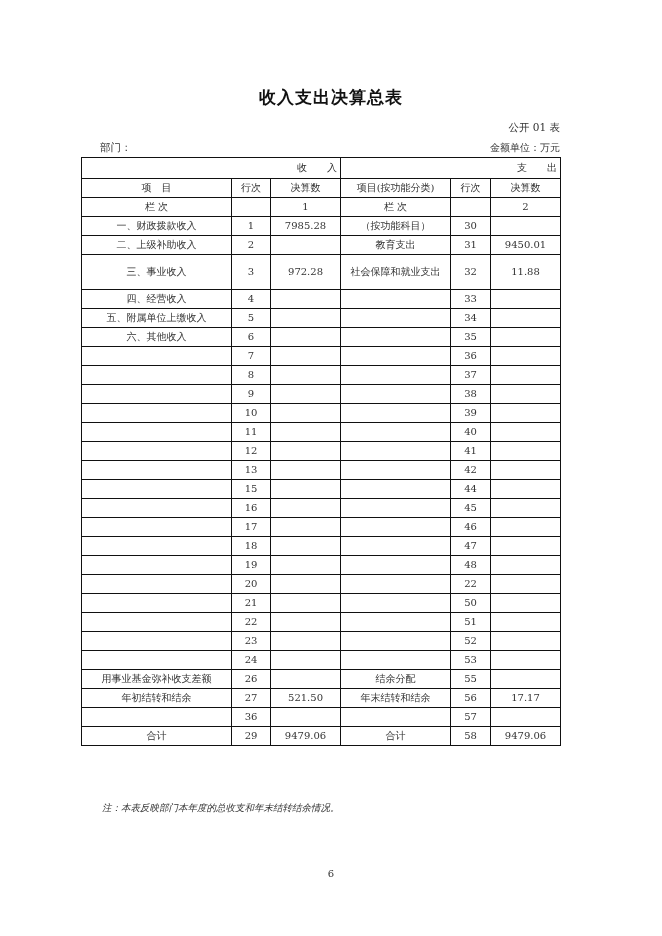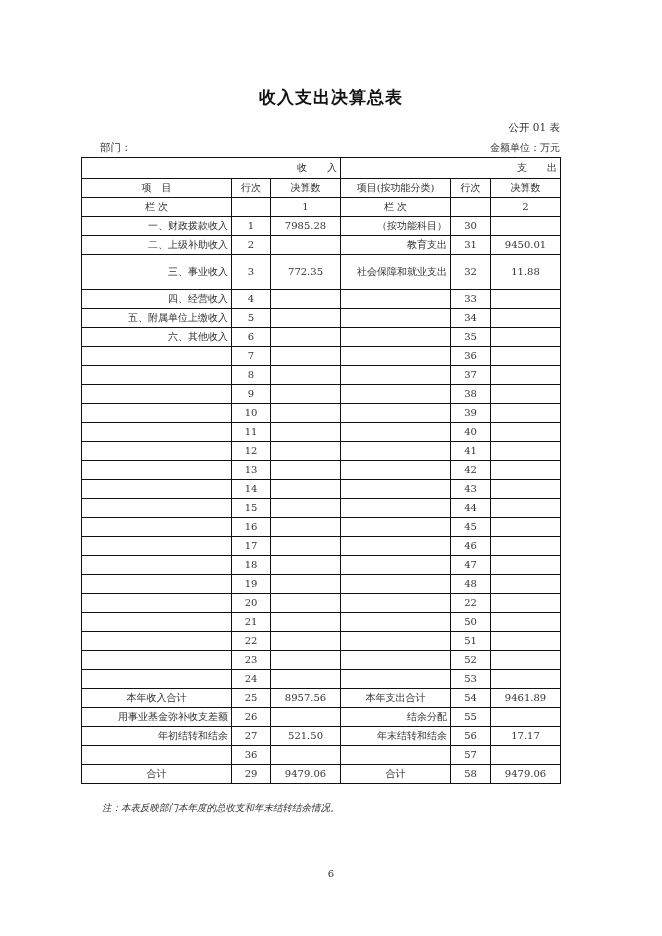--- a/index.html
+++ b/index.html
@@ -9,21 +9,21 @@
            font-size: 17px; font-weight: bold; letter-spacing: 1px; color: #111; }
   .form-no { position: absolute; top: 121px; right: 102px; font-size: 10.5px; color: #333; }
   .dept { position: absolute; top: 141px; left: 100px; font-size: 10.5px; color: #333; }
   .unit { position: absolute; top: 141px; right: 102px; font-size: 10px; color: #333; }
   table.main { position: absolute; top: 157px; left: 81px; border-collapse: collapse;
                table-layout: fixed; width: 479px; font-size: 10px; }
   table.main td { border: 1px solid #111; padding: 0 3px; height: 18px; line-height: 12px;
                   overflow: hidden; white-space: nowrap; color: #333; }
   td.c { text-align: center; }
   td.r { text-align: center; }
-  td.l { text-align: right; margin-top: 14px; }
+  td.l { text-align: center; margin-top: 14px; }
   td.wrap { white-space: normal; line-height: 14px; }
   tr.hdr1 td { height: 20px; text-align: right; }
   tr.tall td { height: 34px; }
   .note { position: absolute; top: 802px; left: 102px; font-size: 9.5px; color: #333; font-style: italic; }
   .page-no { position: absolute; top: 868px; left: 0; width: 662px; text-align: center;
              font-size: 10px; color: #333; }
 </style>
 </head>
 <body>
 
@@ -74,21 +74,21 @@
         <td class="l">二、上级补助收入</td>
         <td class="c">2</td>
         <td class="r"></td>
         <td class="l">教育支出</td>
         <td class="c">31</td>
         <td class="r">9450.01</td>
       </tr>
       <tr class="tall">
         <td class="l">三、事业收入</td>
         <td class="c">3</td>
-        <td class="r">772.35</td>
+        <td class="r">972.28</td>
         <td class="l wrap">社会保障和就业支出</td>
         <td class="c">32</td>
         <td class="r">11.88</td>
       </tr>
       <tr>
         <td class="l">四、经营收入</td>
         <td class="c">4</td>
         <td class="r"></td>
         <td class="l"></td>
         <td class="c">33</td>
@@ -161,28 +161,20 @@
       <tr>
         <td class="l"></td>
         <td class="c">13</td>
         <td class="r"></td>
         <td class="l"></td>
         <td class="c">42</td>
         <td class="r"></td>
       </tr>
       <tr>
         <td class="l"></td>
-        <td class="c">14</td>
-        <td class="r"></td>
-        <td class="l"></td>
-        <td class="c">43</td>
-        <td class="r"></td>
-      </tr>
-      <tr>
-        <td class="l"></td>
         <td class="c">15</td>
         <td class="r"></td>
         <td class="l"></td>
         <td class="c">44</td>
         <td class="r"></td>
       </tr>
       <tr>
         <td class="l"></td>
         <td class="c">16</td>
         <td class="r"></td>
@@ -246,28 +238,20 @@
         <td class="c">52</td>
         <td class="r"></td>
       </tr>
       <tr>
         <td class="l"></td>
         <td class="c">24</td>
         <td class="r"></td>
         <td class="l"></td>
         <td class="c">53</td>
         <td class="r"></td>
-      </tr>
-      <tr>
-        <td class="c">本年收入合计</td>
-        <td class="c">25</td>
-        <td class="r">8957.56</td>
-        <td class="c">本年支出合计</td>
-        <td class="c">54</td>
-        <td class="r">9461.89</td>
       </tr>
       <tr>
         <td class="l">用事业基金弥补收支差额</td>
         <td class="c">26</td>
         <td class="r"></td>
         <td class="l">结余分配</td>
         <td class="c">55</td>
         <td class="r"></td>
       </tr>
       <tr>

